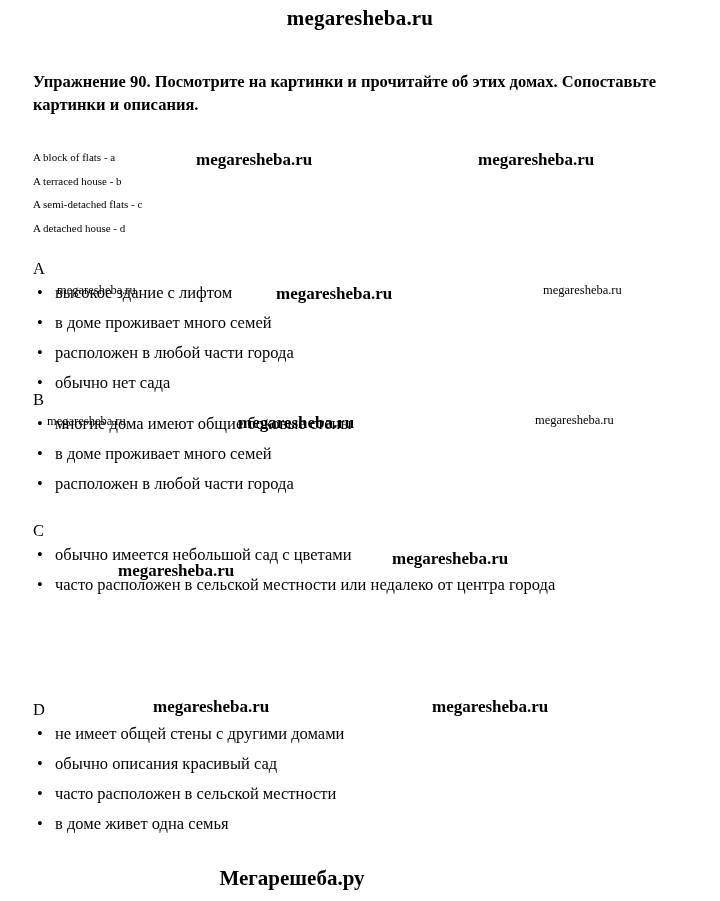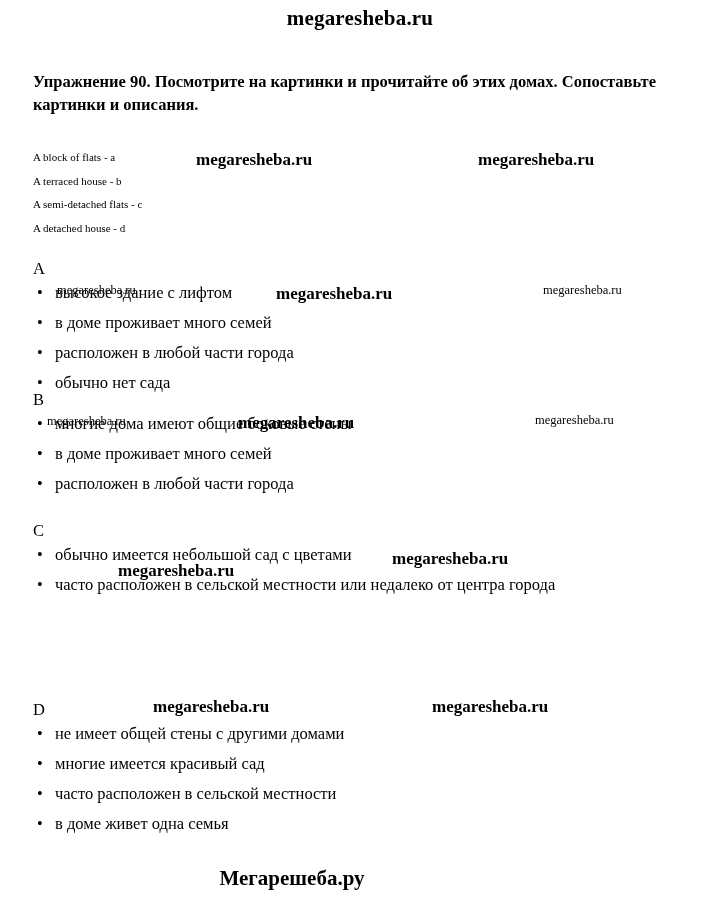--- a/index.html
+++ b/index.html
@@ -145,21 +145,21 @@
     <ul class="bullets">
       <li>обычно имеется небольшой сад с цветами</li>
       <li>часто расположен в сельской местности или недалеко от центра города</li>
     </ul>
   </div>
 
   <div class="section" style="top:700px;">
     <div class="section-letter">D</div>
     <ul class="bullets">
       <li>не имеет общей стены с другими домами</li>
-      <li>многие имеется красивый сад</li>
+      <li>обычно описания красивый сад</li>
       <li>часто расположен в сельской местности</li>
       <li>в доме живет одна семья</li>
     </ul>
   </div>
 
   <div class="site-footer">Мегарешеба.ру</div>
 
   <div id="watermark-layer">
       <div class="wm big" style="left: 196px; top: 150px;">megaresheba.ru</div>
       <div class="wm big" style="left: 478px; top: 150px;">megaresheba.ru</div>

